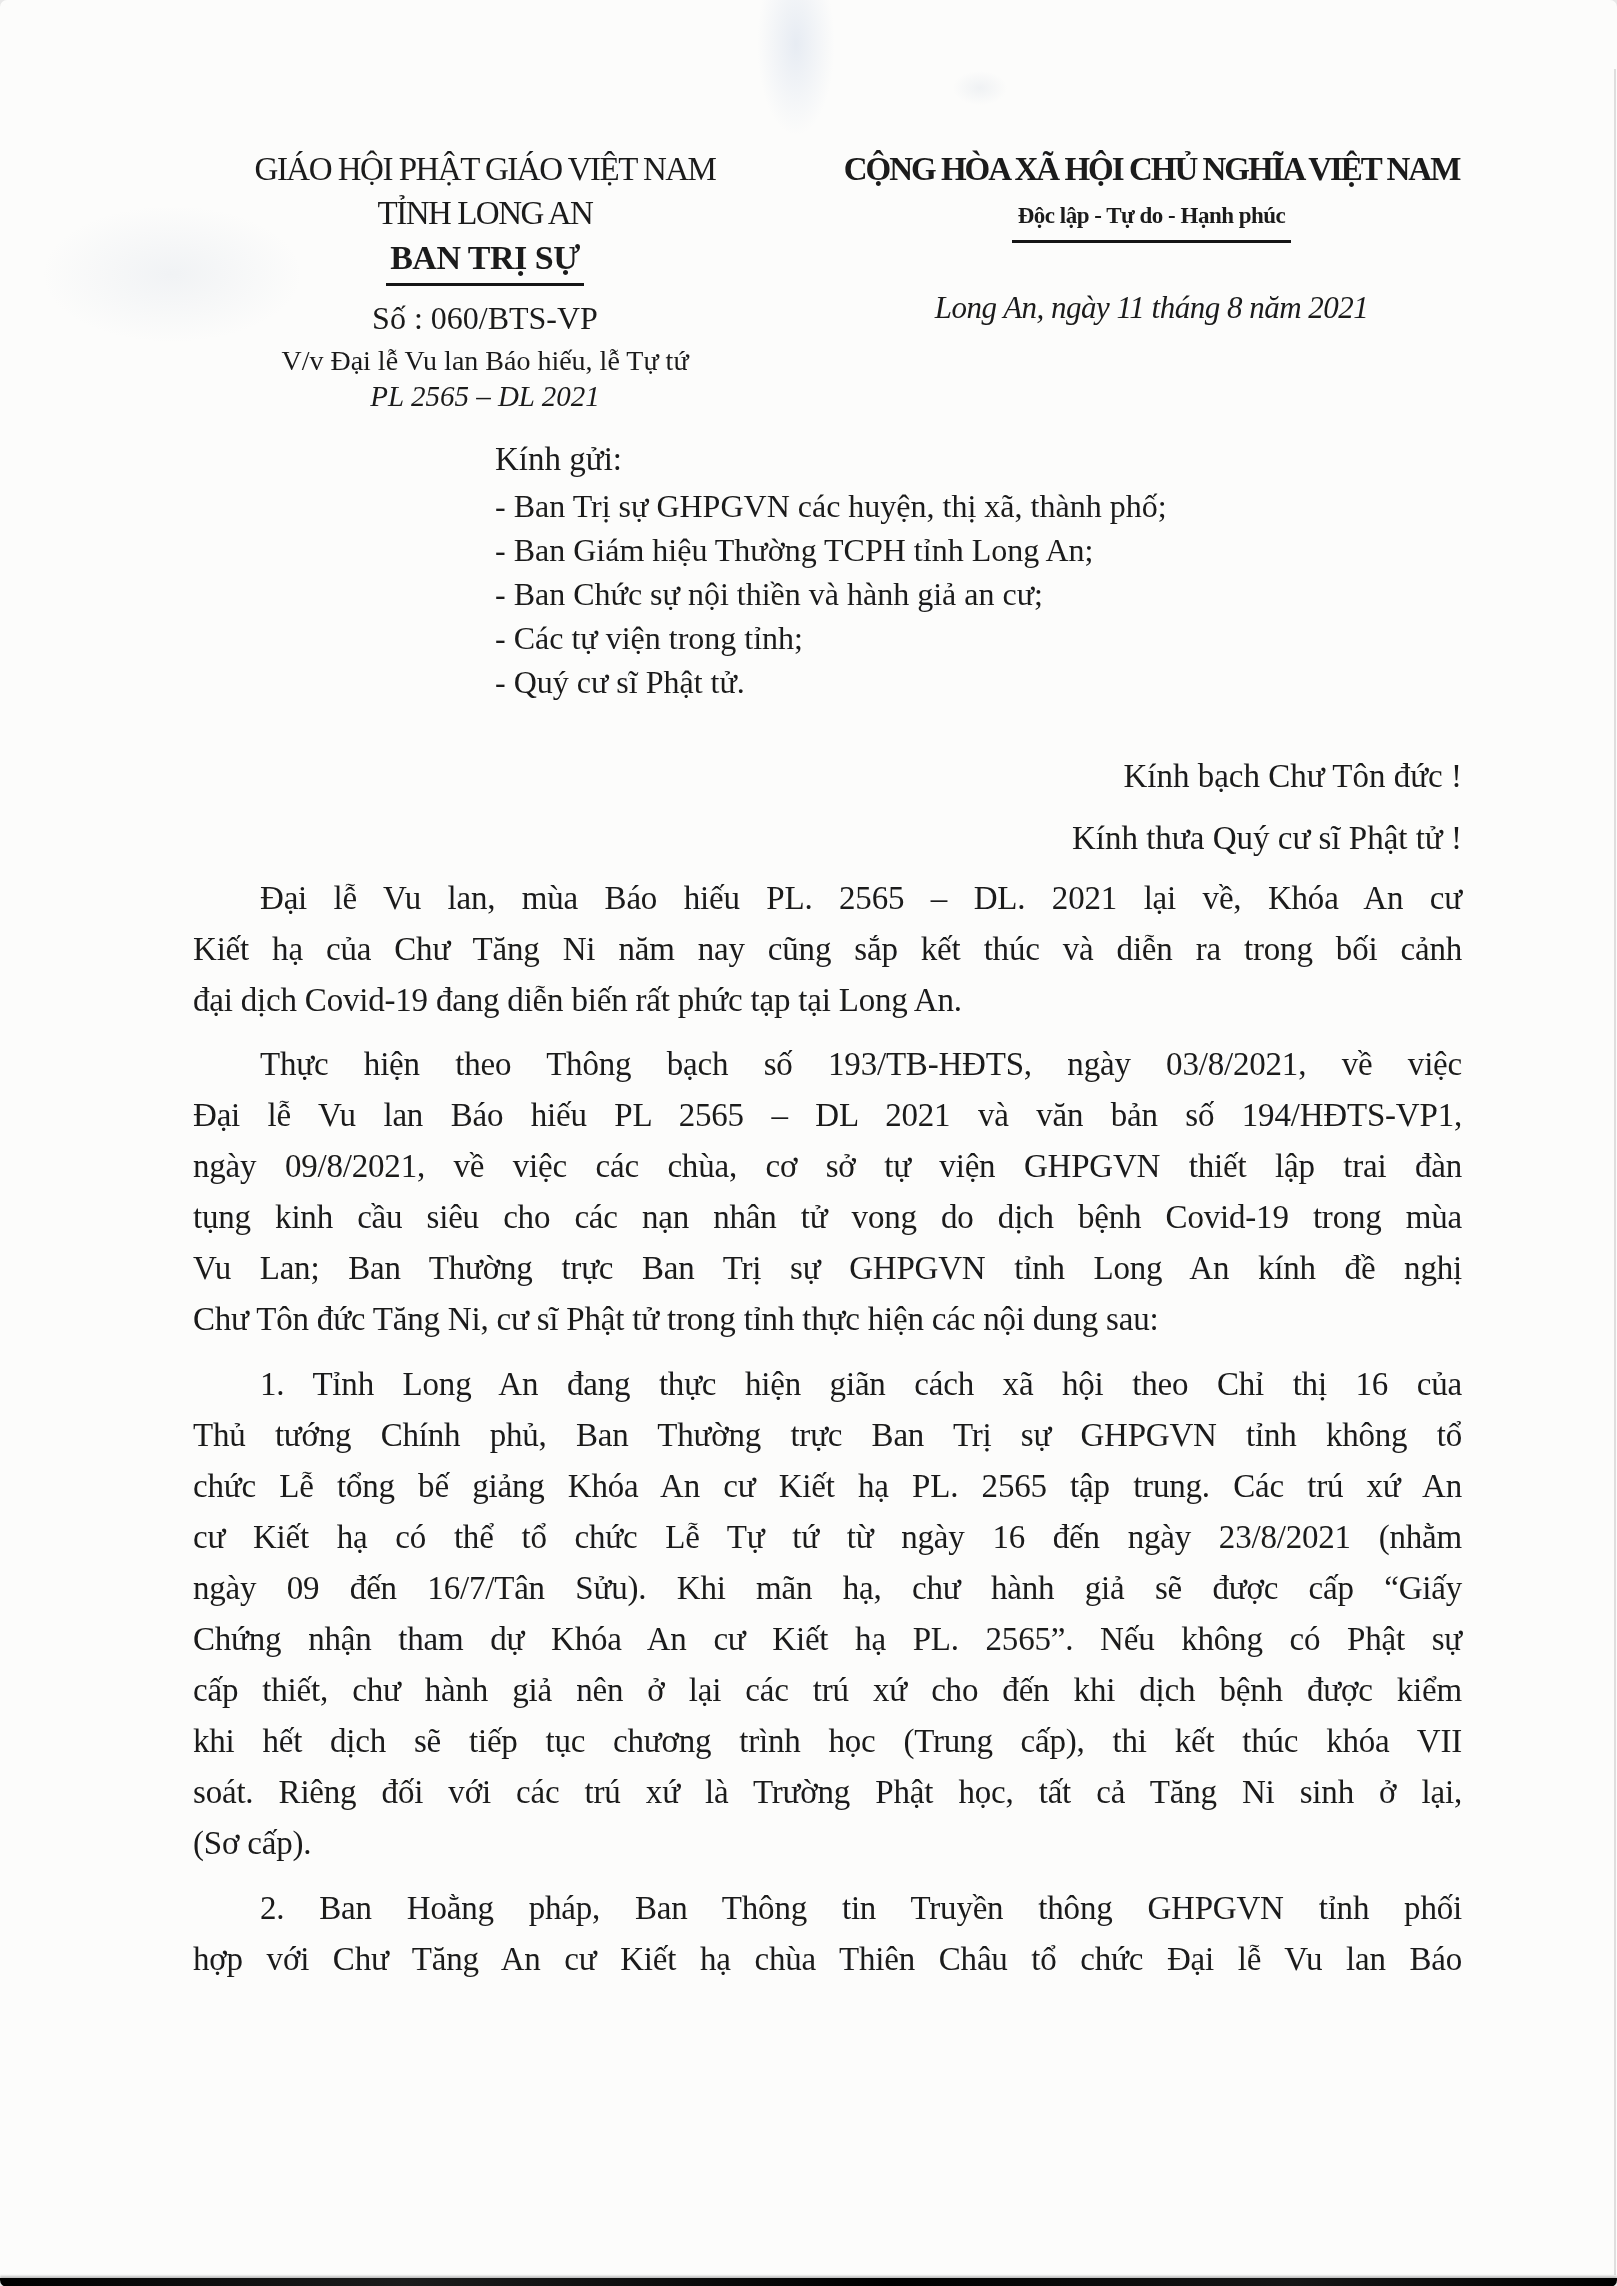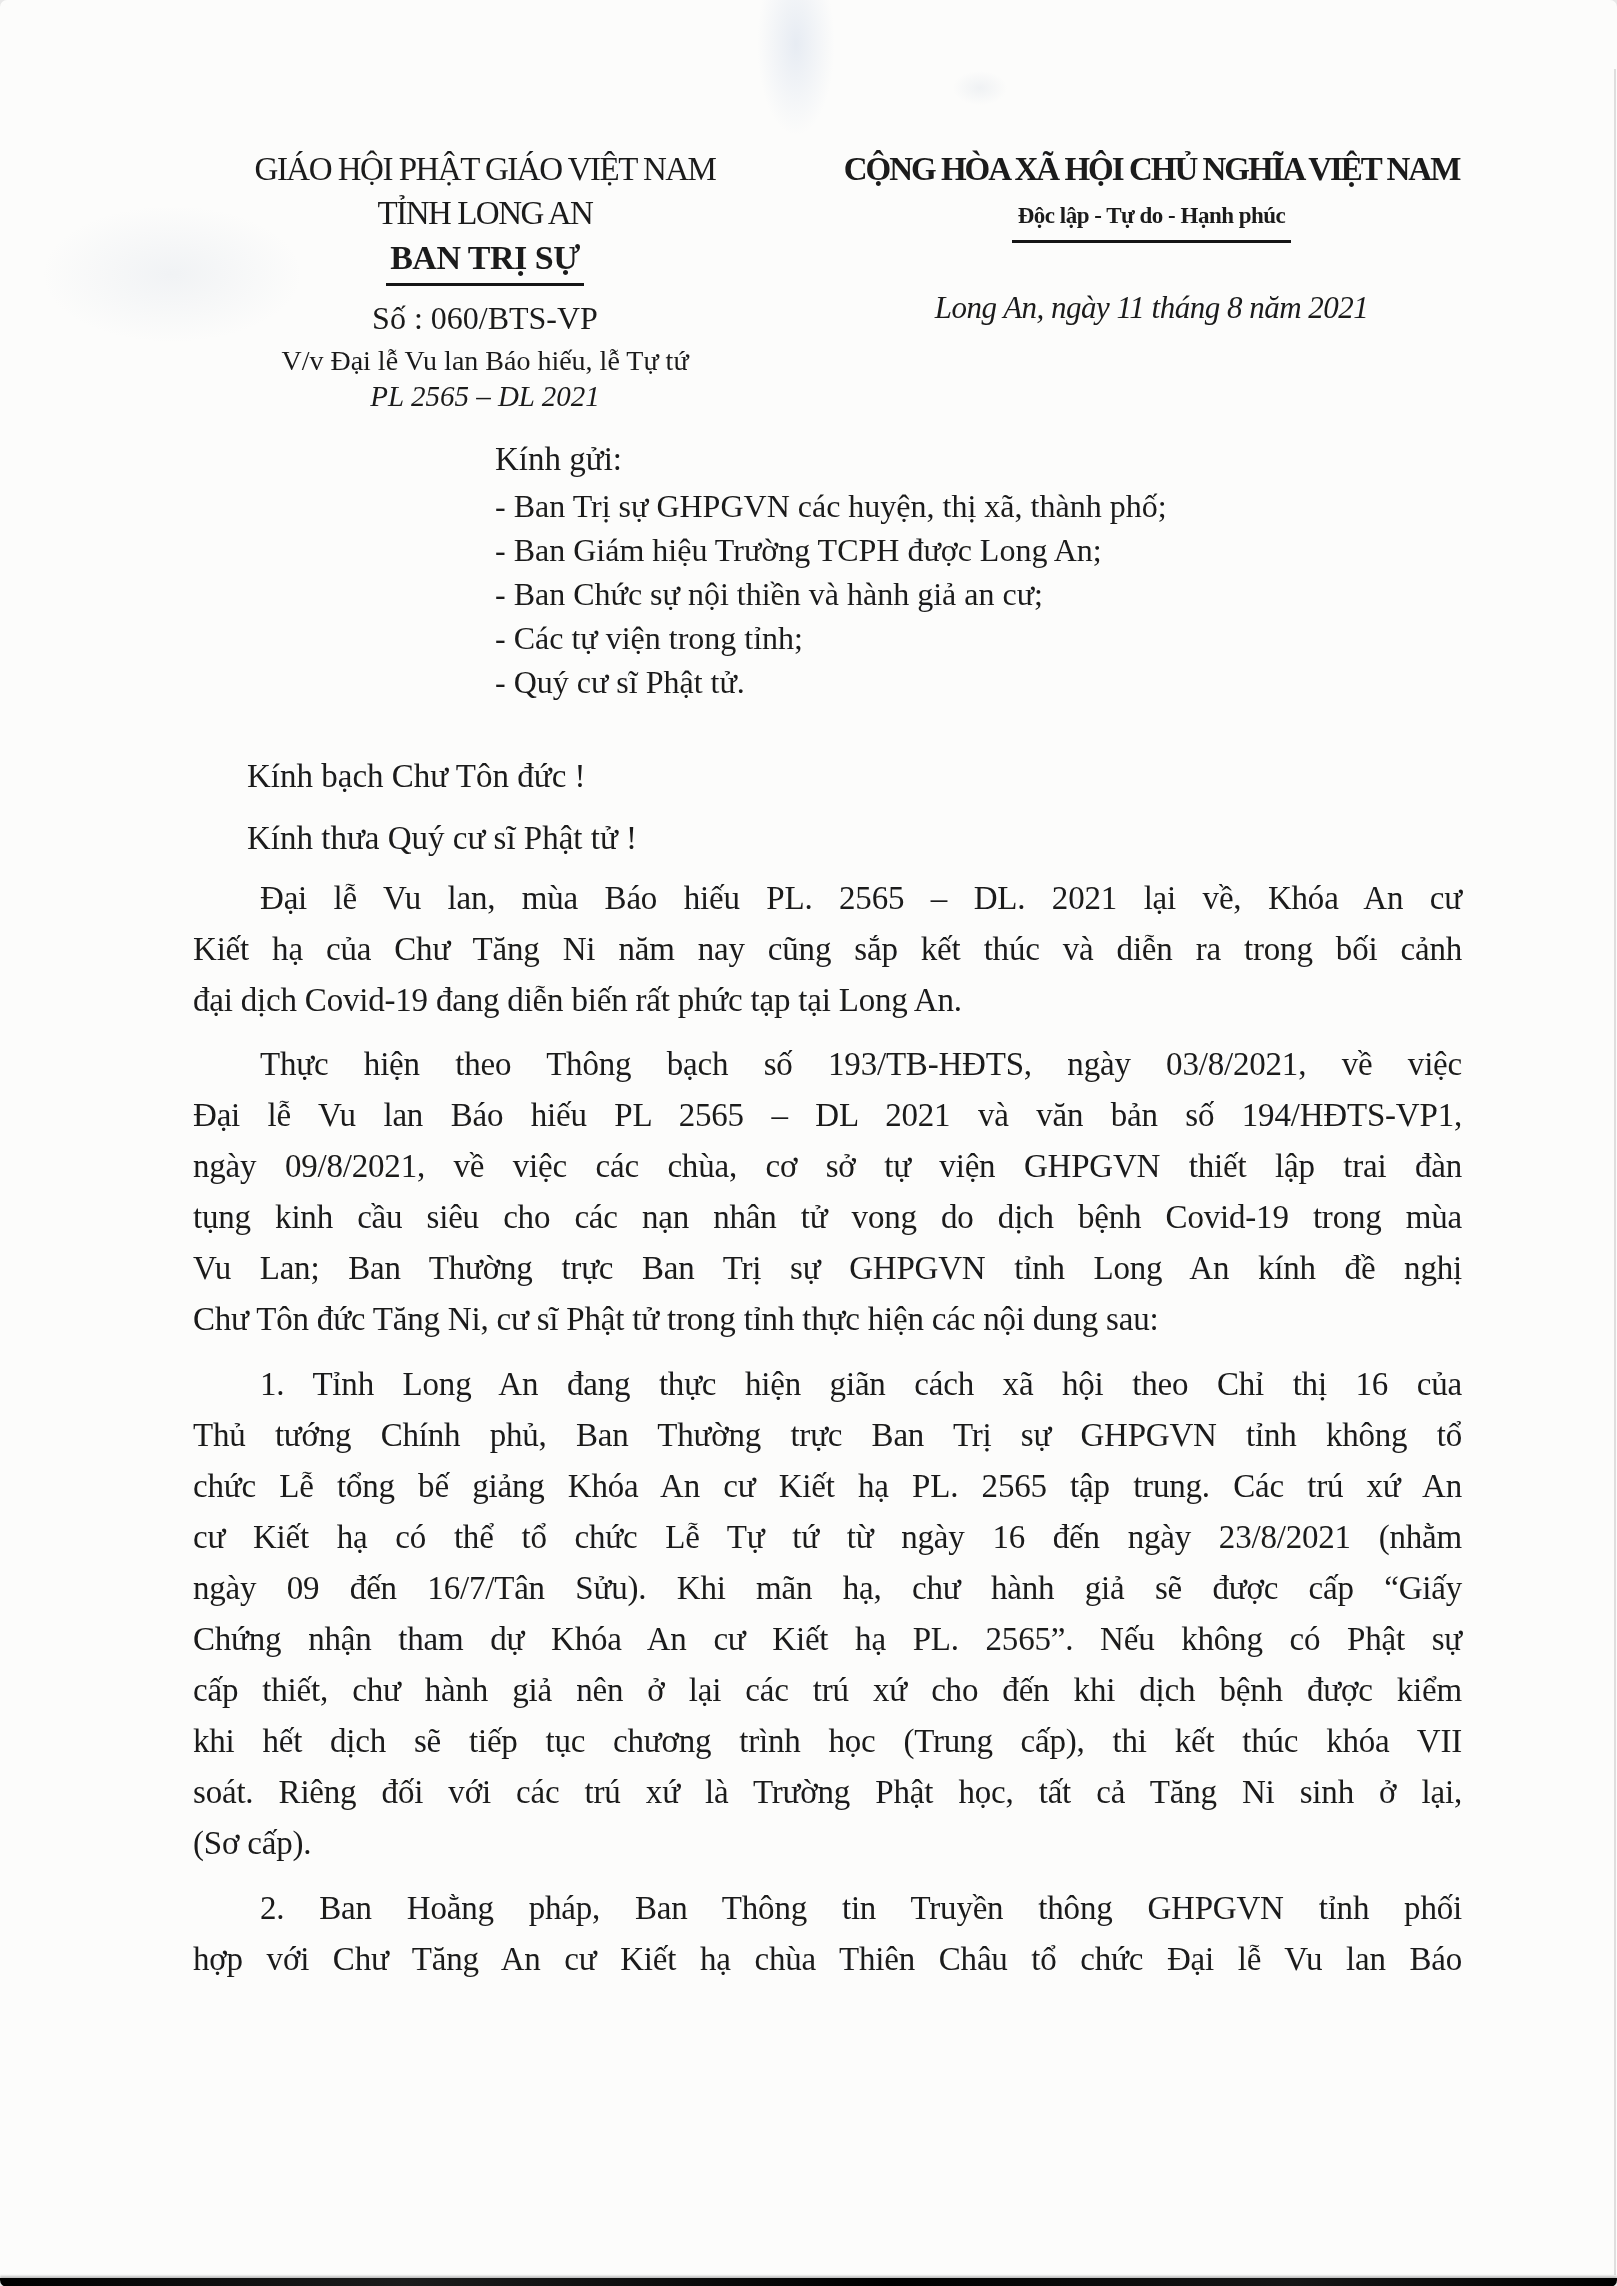--- a/index.html
+++ b/index.html
@@ -53,21 +53,21 @@
   .hdr-right .nat2 { font-size: 23px; line-height: 39px; font-weight: bold; margin-top: 4.9px; letter-spacing: -0.5px; }
   .hdr-right .nat2 span { display: inline-block; border-bottom: 3.9px solid #161616; padding: 0 5.9px 4.9px 5.9px; }
   .hdr-right .date-line { font-size: 31px; line-height: 39px; font-style: italic; margin-top: 45px; letter-spacing: -0.5px; }
   
   .recipients { position: absolute; left: 495px; top: 437px; width: 980px; }
   .recipients .label { font-size: 33px; line-height: 45px; }
   .recipients .list { margin-top: 2px; }
   .recipient-line { font-size: 32px; line-height: 44px; white-space: nowrap; }
   
   .body-block { position: absolute; left: 193px; top: 755px; width: 1269px; font-size: 33px; }
-  .salutation { margin-left: 54px; line-height: 43px; }
+  .salutation { margin-left: 54px; line-height: 43px; text-align: right; }
   .salutation.s2 { margin-top: 18.6px; }
   .body-paragraphs { margin-top: 13px; }
   .para + .para { margin-top: 13.7px; }
   .body-line {
     text-align: justify; text-align-last: justify;
     line-height: 51px; letter-spacing: -0.2px;
   }
   .body-line.first { text-indent: 67px; }
   .para .body-line.last { text-align-last: left; }
   .para.justify-last .body-line.last { text-align-last: justify; }
@@ -91,21 +91,21 @@
   <div class="hdr-right">
     <div class="nat1">CỘNG HÒA XÃ HỘI CHỦ NGHĨA VIỆT NAM</div>
     <div class="nat2"><span>Độc lập - Tự do - Hạnh phúc</span></div>
     <div class="date-line">Long An, ngày 11 tháng 8 năm 2021</div>
   </div>
 
   <div class="recipients">
     <div class="label">Kính gửi:</div>
     <div class="list">
         <div class="recipient-line">- Ban Trị sự GHPGVN các huyện, thị xã, thành phố;</div>
-        <div class="recipient-line">- Ban Giám hiệu Trường TCPH được Long An;</div>
+        <div class="recipient-line">- Ban Giám hiệu Thường TCPH tỉnh Long An;</div>
         <div class="recipient-line">- Ban Chức sự nội thiền và hành giả an cư;</div>
         <div class="recipient-line">- Các tự viện trong tỉnh;</div>
         <div class="recipient-line">- Quý cư sĩ Phật tử.</div>
       </div>
   </div>
 
   <div class="body-block">
     <div class="salutation s1">Kính bạch Chư Tôn đức !</div>
     <div class="salutation s2">Kính thưa Quý cư sĩ Phật tử !</div>
     <div class="body-paragraphs">

